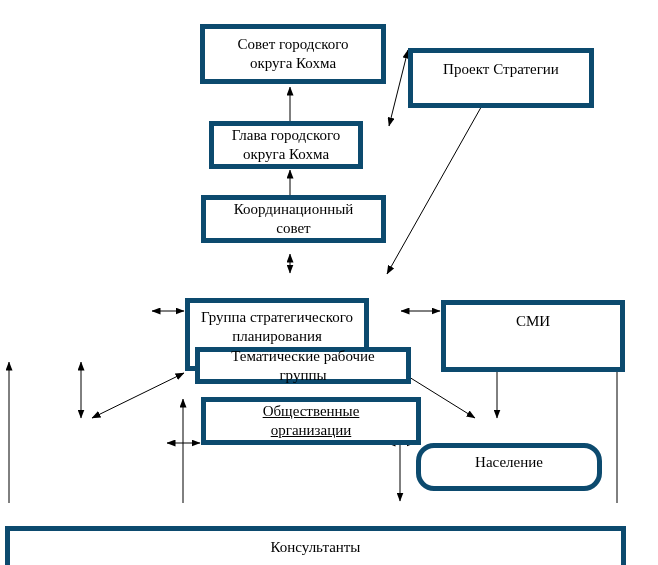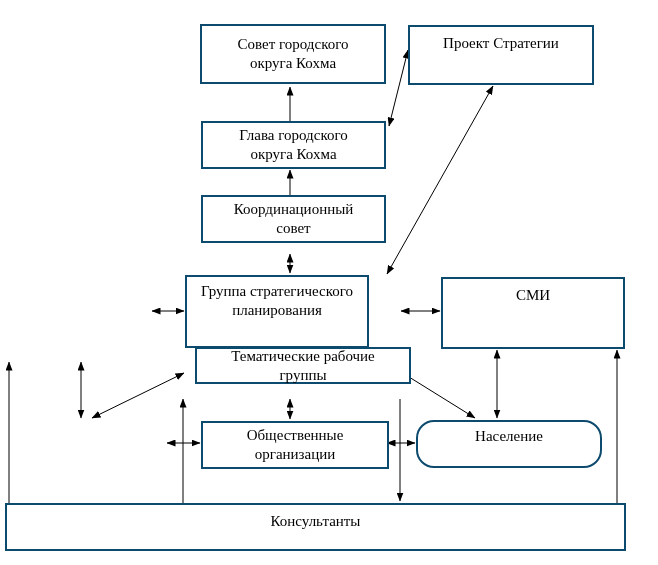--- a/index.html
+++ b/index.html
@@ -8,30 +8,30 @@
     width:658px;height:565px;
     background:#ffffff;
     font-family:"Liberation Serif","DejaVu Serif",serif;
     font-size:15px;
     color:#000000;
     overflow:hidden;
   }
   .lines{position:absolute;left:0;top:0;width:658px;height:565px;pointer-events:none;}
   .box{
     position:absolute;
-    border:2px solid #0c4a6e;
+    border:5px solid #0c4a6e;
     background:#ffffff;
     box-sizing:border-box;
     display:flex;
     justify-content:center;
     text-align:center;
     line-height:19px;
   }
   .box.vc{align-items:center;}
-  .box.vt{align-items:flex-start;}
+  .box.vt{align-items:flex-start;margin-top:23px;}
   .box .lbl{display:inline-block;}
 </style>
 </head>
 <body>
 
 <div class="canvas">
 
   <svg class="lines" width="658" height="565" viewBox="0 0 658 565" xmlns="http://www.w3.org/2000/svg">
     <defs>
       <marker id="ah" markerWidth="9" markerHeight="7" refX="8.5" refY="3.5" orient="auto-start-reverse" markerUnits="userSpaceOnUse">
@@ -61,41 +61,41 @@
   </svg>
 
   <div class="box vc" style="left:200px;top:24px;width:186px;height:60px;">
     <span class="lbl" style="max-width:150px;">Совет городского округа Кохма</span>
   </div>
 
   <div class="box vt" style="left:408px;top:25px;width:186px;height:60px;padding-top:7px;">
     <span class="lbl">Проект Стратегии</span>
   </div>
 
-  <div class="box vc" style="left:201px;top:121px;width:185px;height:48px;">
+  <div class="box vc" style="left:209px;top:121px;width:154px;height:48px;">
     <span class="lbl" style="max-width:150px;">Глава городского округа Кохма</span>
   </div>
 
   <div class="box vc" style="left:201px;top:195px;width:185px;height:48px;">
     <span class="lbl" style="max-width:140px;">Координационный совет</span>
   </div>
 
   <div class="box vt" style="left:185px;top:275px;width:184px;height:73px;padding-top:5px;">
     <span class="lbl" style="max-width:180px;">Группа стратегического планирования</span>
   </div>
 
   <div class="box vt" style="left:441px;top:277px;width:184px;height:72px;padding-top:7px;">
     <span class="lbl">СМИ</span>
   </div>
 
   <div class="box vc" style="left:195px;top:347px;width:216px;height:37px;">
     <span class="lbl" style="max-width:170px;">Тематические рабочие группы</span>
   </div>
 
-  <div class="box vc" style="left:201px;top:421px;width:188px;height:48px;">
+  <div class="box vc" style="left:201px;top:397px;width:220px;height:48px;text-decoration:underline;">
     <span class="lbl" style="max-width:140px;">Общественные организации</span>
   </div>
 
   <div class="box vt" style="left:416px;top:420px;width:186px;height:48px;padding-top:5px;border-radius:18px;">
     <span class="lbl">Население</span>
   </div>
 
   <div class="box vt" style="left:5px;top:503px;width:621px;height:48px;padding-top:7px;">
     <span class="lbl">Консультанты</span>
   </div>

